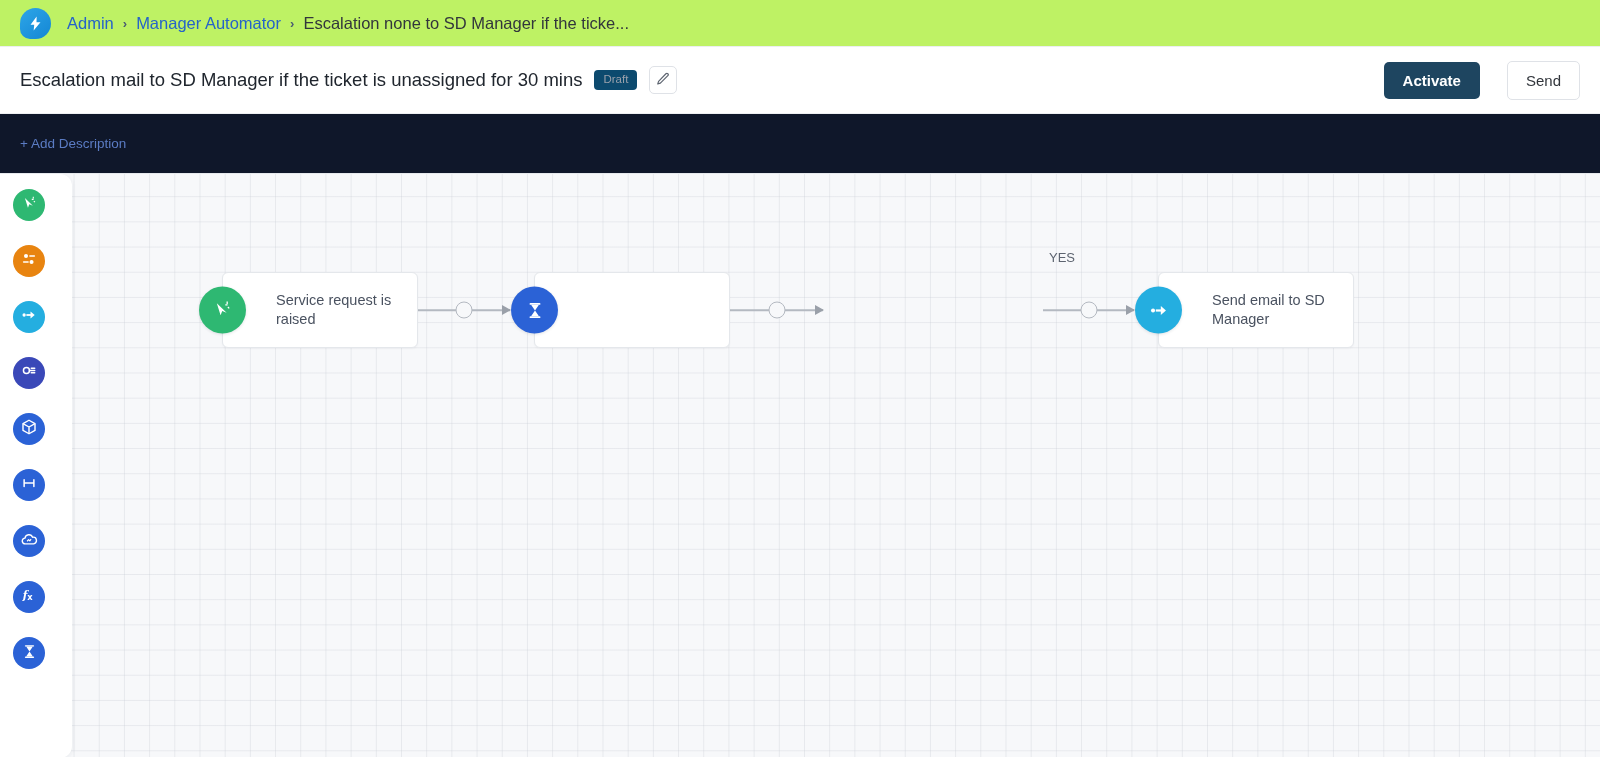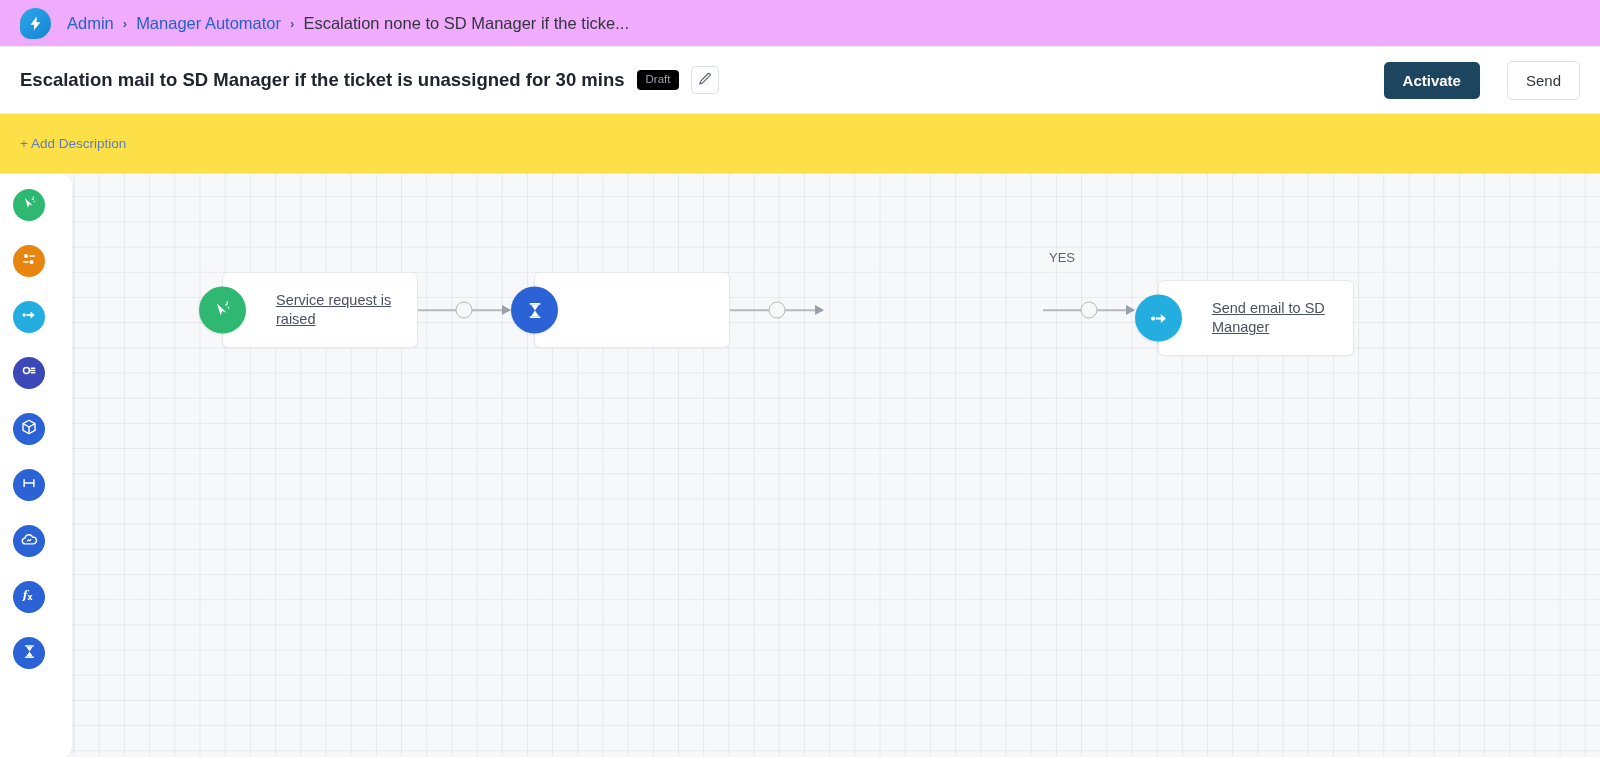--- a/index.html
+++ b/index.html
@@ -8,21 +8,21 @@
     font-family: "Liberation Sans", sans-serif;
     background: #ffffff;
     overflow: hidden;
   }
 
   
   .breadcrumb-bar {
     height: 47px;
     display: flex; align-items: center;
     padding: 0 20px;
-    background: #f0abfc;
+    background: #bef264;
     border-bottom: 1px solid #eceef1;
   }
   .logo {
     width: 31px; height: 31px; flex: 0 0 31px;
     margin-right: 16px;
     background: linear-gradient(140deg, #2da6e8 0%, #1486d4 100%);
     border-radius: 50% 50% 50% 10px;
     display: flex; align-items: center; justify-content: center;
   }
   .logo svg { display: block; }
@@ -36,26 +36,26 @@
 
   
   .title-bar {
     height: 66px;
     display: flex; align-items: center;
     padding: 0 20px;
     background: #ffffff;
   }
   .title-left { display: flex; align-items: center; gap: 12px; min-width: 0; }
   .page-title {
-    font-size: 18.5px; color: #20262e; font-weight: 700;
+    font-size: 18.5px; color: #20262e; font-weight: 400;
     white-space: nowrap;
   }
   .draft-badge {
     font-size: 11.5px; color: #99a0ab;
-    background: #000000;
+    background: #0c4a6e;
     border-radius: 4px;
     padding: 4px 9px 5px;
     line-height: 1;
   }
   .icon-btn {
     width: 28px; height: 28px;
     border: 1px solid #dfe2e7; border-radius: 5px;
     background: #fff;
     display: flex; align-items: center; justify-content: center;
     cursor: pointer;
@@ -77,21 +77,21 @@
     padding: 10px 18px;
     white-space: nowrap;
     cursor: pointer;
   }
 
   
   .desc-bar {
     height: 60px;
     display: flex; align-items: center;
     padding: 0 20px;
-    background: #fde047;
+    background: #0f172a;
     border-top: 1px solid #eef0f2;
   }
   .add-desc {
     font-size: 13.5px; color: #5b7cc4;
     cursor: pointer;
   }
 
   
   .canvas-wrap {
     position: relative;
@@ -145,21 +145,21 @@
     position: absolute;
     left: -24px; top: 50%;
     transform: translateY(-50%);
     width: 47px; height: 47px;
     border-radius: 50%;
     display: flex; align-items: center; justify-content: center;
     box-shadow: 0 1px 3px rgba(30,40,60,.12);
   }
   .node-label {
     font-size: 14.5px; color: #4a5260; line-height: 1.32;
-    padding-left: 53px; padding-right: 14px; text-decoration: underline;
+    padding-left: 53px; padding-right: 14px;
   }
   .node-prefix { color: #a6acb6; }
 
   .conn { position: absolute; }
   .conn-line {
     position: absolute; top: 50%;
     height: 1.5px; background: #b4b9c1;
     transform: translateY(-50%);
   }
   .conn-dot {
@@ -352,21 +352,21 @@
       <div class="node-badge" style="background:#2b62d6">
         <svg width="20" height="20" viewBox="0 0 24 24" fill="#ffffff">
           <rect x="5.5" y="3" width="13" height="2.1" rx="1"></rect>
           <rect x="5.5" y="18.9" width="13" height="2.1" rx="1"></rect>
           <path d="M7.3 5.1h9.4L12 12l4.7 6.9H7.3L12 12z"></path>
         </svg>
       </div>
     </div>
 
 
-    <div class="node" style="left:1158px; top:98px; width:196px;margin-top:8px;">
+    <div class="node" style="left:1158px; top:98px; width:196px;">
       <div class="node-badge" style="background:#24aee0">
         <svg width="22" height="22" viewBox="0 0 24 24" fill="#ffffff">
           <circle cx="5.5" cy="12" r="2.2"></circle>
           <rect x="8.5" y="10.8" width="7" height="2.4"></rect>
           <path d="M14 7.2 19.6 12 14 16.8z"></path>
         </svg>
       </div>
       <div class="node-label">
         <span>Send email to SD Manager</span>
       </div>

